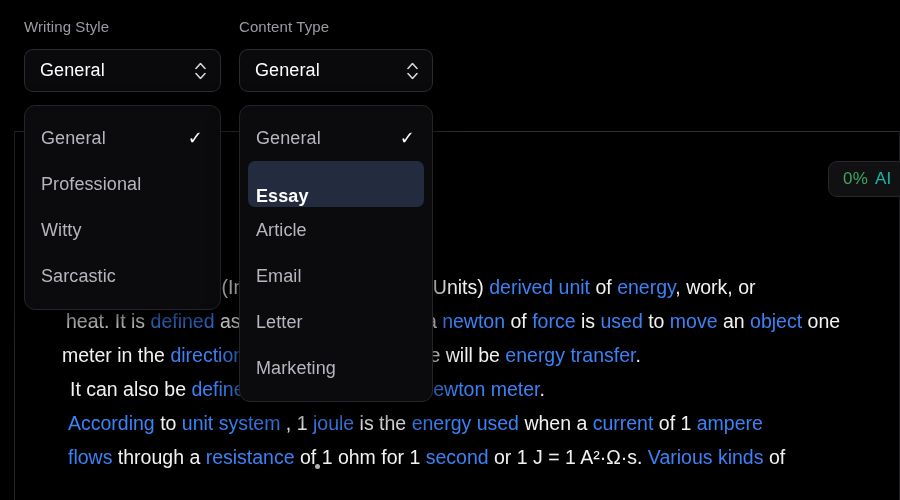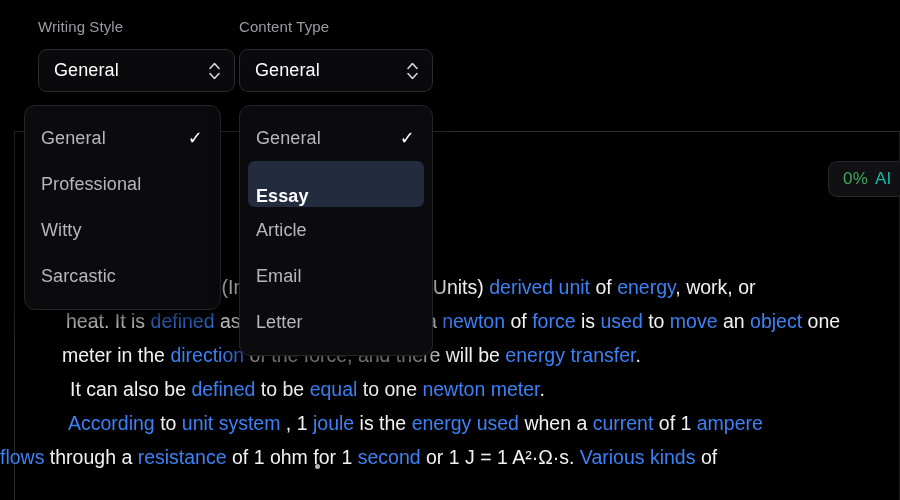--- a/index.html
+++ b/index.html
@@ -77,38 +77,38 @@
     line-height: 34px;
     white-space: nowrap;
   }
   .article .ln { display: block; height: 34px; }
   .article .kw { color: #3b82f6; }
   .pl-1 { padding-left: 60px; }
   .pl-2 { padding-left: 66px; }
   .pl-3 { padding-left: 62px; }
   .pl-4 { padding-left: 70px; }
   .pl-5 { padding-left: 68px; }
-  .pl-6 { }
+  .pl-6 { padding-left: 68px; }
 
   
   .cursor-dot {
     position: absolute;
     left: 315px; top: 464px;
     width: 5px; height: 5px;
     border-radius: 50%;
     background: #cfcfd6;
     opacity: .85;
   }
 
   
   .control {
     position: absolute;
     top: 18px;
   }
-  .control.c-style { left: 38px; }
+  .control.c-style { left: 24px; }
   .control.c-type  { left: 239px; }
 
   .control-label {
     color: #9b9ba3;
     font-size: 15px;
     line-height: 18px;
     margin-bottom: 13px;
     letter-spacing: .1px;
   }
 
@@ -269,15 +269,18 @@
       </div>
       <div class="menu-item">
         <span class="mlabel">Article</span>
       </div>
       <div class="menu-item">
         <span class="mlabel">Email</span>
       </div>
       <div class="menu-item">
         <span class="mlabel">Letter</span>
       </div>
+      <div class="menu-item">
+        <span class="mlabel">Marketing</span>
+      </div>
     </div>
 
 </div>
 
 </body></html>

